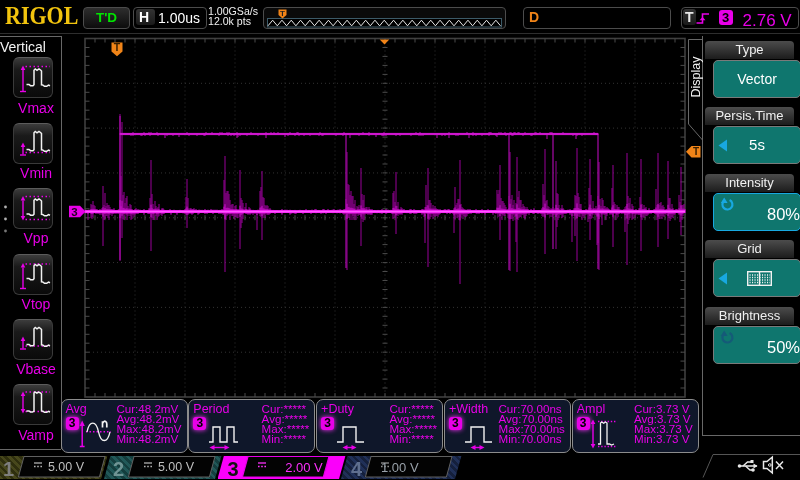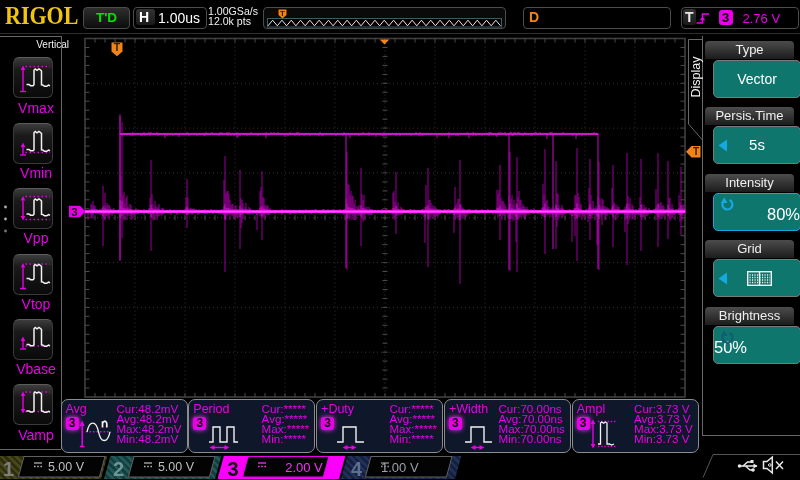--- a/index.html
+++ b/index.html
@@ -57,27 +57,27 @@
   <span style="position:absolute;left:5px;top:1.5px;color:#f08418;font-weight:bold;font-size:14px">D</span>
 </div>
 <div class="tbox" style="left:680.5px;width:116px;background:#000">
   <span style="position:absolute;left:1.5px;top:1.5px;width:13px;height:16px;background:linear-gradient(#333,#1a1a1a);border-radius:3px"></span>
   <span style="position:absolute;left:3.5px;top:1.5px;color:#e8e8e8;font-weight:bold;font-size:14px">T</span>
   <svg class="abs" style="left:13px;top:2px" width="17" height="16" viewBox="0 0 17 16">
     <path d="M1.5 13 H7.5 V4 H14" stroke="#e800e8" stroke-width="1.6" fill="none"></path>
     <path d="M7.5 7 l-3 3.2 h6 z" fill="#e800e8"></path>
   </svg>
   <span style="position:absolute;left:37px;top:2.5px;width:14px;height:15px;background:#e800e8;border-radius:3px;color:#000;font-weight:bold;font-size:13px;text-align:center;line-height:16px">3</span>
-  <span style="position:absolute;left:61px;top:3px;color:#e800e8;font-size:13px">2.76 V</span>
+  <span style="position:absolute;left:61px;top:3px;color:#e800e8;font-size:17px">2.76 V</span>
 </div>
 
 <div class="abs" style="left:0;top:36px;width:61px;height:1px;background:#686868"></div>
 <div class="abs" style="left:60.5px;top:36px;width:1px;height:413px;background:#686868"></div>
 <div class="abs" style="left:0;top:448.5px;width:61px;height:1px;background:#686868"></div>
-<div class="abs" style="left:8px;top:38.5px;width:61px;text-align:right;color:#f2f2f2;font-size:10px">Vertical</div>
+<div class="abs" style="left:0;top:38.5px;width:61px;text-align:left;color:#f2f2f2;font-size:14px">Vertical</div>
 <svg class="abs" style="left:3px;top:204px" width="6" height="32" viewBox="0 0 6 32">
     <circle cx="2.5" cy="3" r="1.4" fill="#b0b0b0"></circle>
     <circle cx="2.5" cy="15" r="1.4" fill="#b0b0b0"></circle>
     <circle cx="2.5" cy="27" r="1.4" fill="#777"></circle>
   </svg>
 
 <div class="btn" style="top:57px">
 <svg width="38" height="39" viewBox="0 0 38 39">
 <path d="M11.5 8.5 H36" stroke="#e800e8" stroke-width="1.5" stroke-dasharray="1.5 2.5" fill="none"></path>
 <path d="M9 12 V33" stroke="#e800e8" stroke-width="1.4" fill="none"></path>
@@ -172,21 +172,21 @@
     </svg>
 <svg style="position:absolute;left:33px;top:10.5px" width="25" height="15" viewBox="0 0 25 15">
 <rect x="0.7" y="0.7" width="23.6" height="13.6" fill="none" stroke="#f2f2f2" stroke-width="1.4"></rect>
 <path d="M12.5 1 V14" stroke="#f2f2f2" stroke-width="1.4"></path>
 <path d="M2.5 4 H23 M2.5 6.5 H23 M2.5 9 H23 M2.5 11.5 H23" stroke="#f2f2f2" stroke-width="1.3" stroke-dasharray="1.1 1.4" fill="none"></path>
 </svg>
 </div>
 
 <div class="mlab" style="top:306.5px">Brightness</div>
 <div class="mval" style="top:325.5px;color:#fff;font-size:16.5px">
-<div style="position:absolute;left:0;top:11px;width:100%;text-align:left">50%</div>
+<div style="position:absolute;left:0;top:11px;width:100%;text-align:right">50%</div>
 <svg style="position:absolute;left:5px;top:2.5px" width="17" height="16" viewBox="0 0 17 16">
       <path d="M10.6 4.0 A5 5 0 1 1 5.4 4.5" stroke="#155a78" stroke-width="2.2" fill="none"></path>
       <polygon points="1.8,7.0 8.6,7.0 5.2,1.4" fill="#155a78"></polygon>
     </svg>
 </div>
 
 <div class="mbox" style="left:60.5px">
 <div class="mhead">Avg</div>
     <div class="badge">3</div>
 <svg style="position:absolute;left:16px;top:16px" width="44" height="36" viewBox="0 0 44 36">

